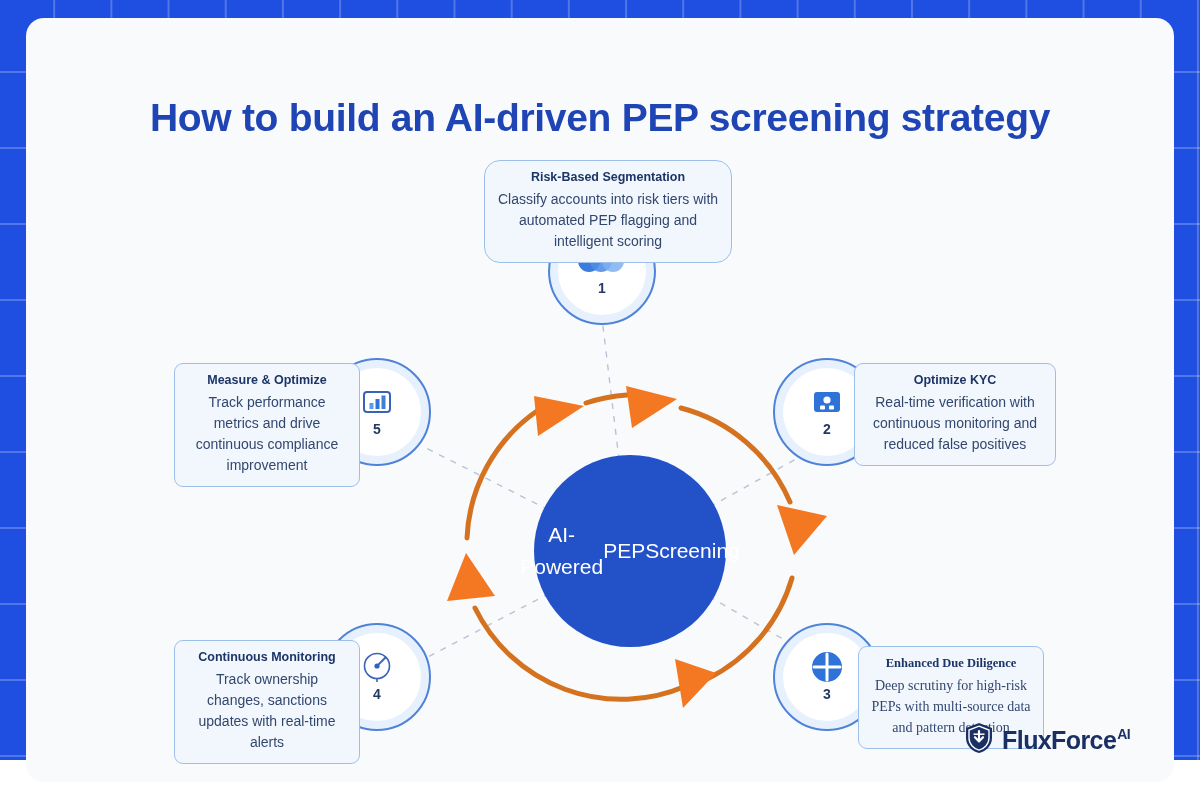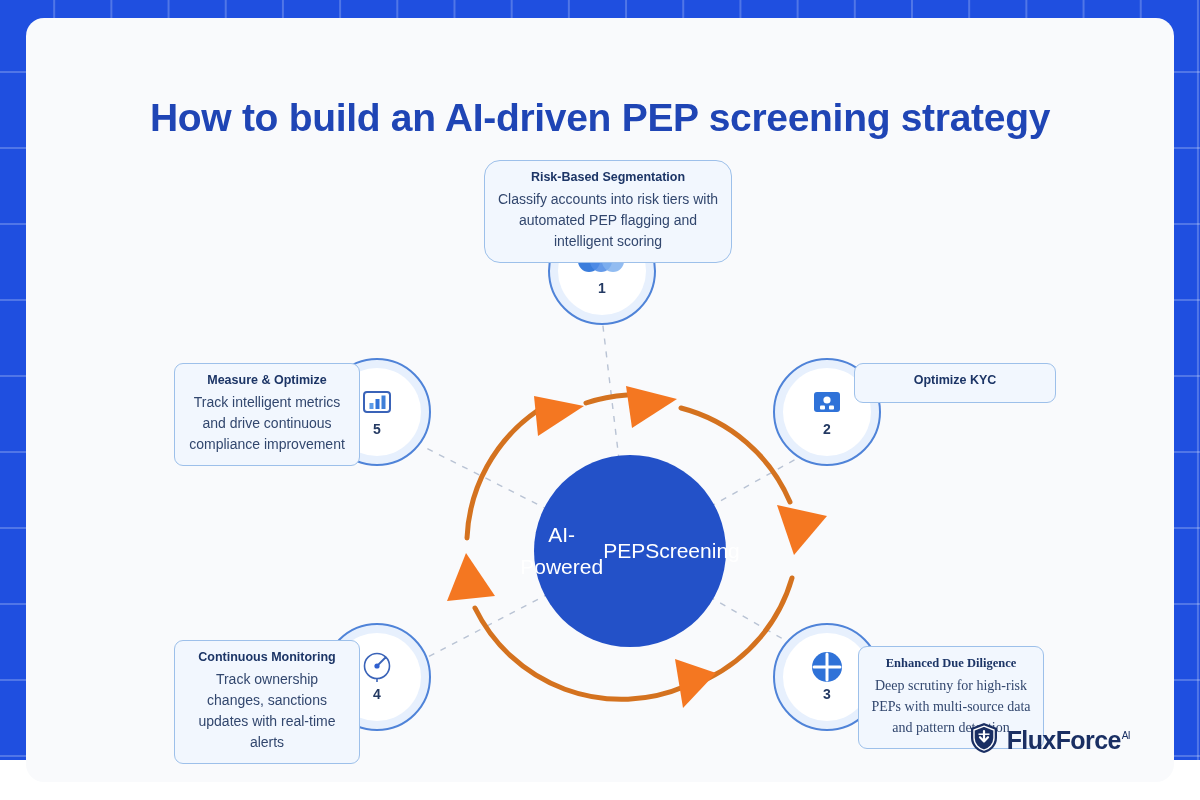--- a/index.html
+++ b/index.html
@@ -150,22 +150,22 @@
     gap: 8px;
     z-index: 8;
   }
   #logo-text {
     font-size: 25px;
     font-weight: bold;
     color: #1a2f63;
     letter-spacing: -0.6px;
   }
   #logo-sup {
-    font-size: 10px;
-    font-weight: normal;
+    font-size: 14px;
+    font-weight: bold;
     color: #1a2f63;
     vertical-align: super;
     margin-left: 1px;
   }
 </style>
 </head>
 <body>
 
 <div id="backdrop">
   <div id="card">
@@ -240,20 +240,21 @@
             <circle cx="15" cy="11" r="3.6" fill="#ffffff"></circle>
             <rect x="8" y="16.5" width="5" height="4" rx="1" fill="#ffffff"></rect>
             <rect x="17" y="16.5" width="5" height="4" rx="1" fill="#ffffff"></rect>
           </svg>
         </span>
         <span class="node-num">2</span>
       </div>
     </div>
     <div class="label" id="lbl2">
       <div class="label-title">Optimize KYC</div>
+      <div class="label-desc">Real-time verification with continuous monitoring and reduced false positives</div>
     </div>
 
     <div class="node" id="n3">
       <div class="node-inner">
         <span class="node-icon">
           <svg width="34" height="34" viewBox="0 0 34 34">
             <circle cx="17" cy="17" r="15" fill="#2f72d8"></circle>
             <path d="M17 4 V30 M4 17 H30" stroke="#ffffff" stroke-width="3" stroke-linecap="round"></path>
           </svg>
         </span>
@@ -291,21 +292,21 @@
             <rect x="7.5" y="14" width="4" height="6" fill="#5b9ae8"></rect>
             <rect x="13.5" y="10" width="4" height="10" fill="#2f72d8"></rect>
             <rect x="19.5" y="6.5" width="4" height="13.5" fill="#3f7fd8"></rect>
           </svg>
         </span>
         <span class="node-num">5</span>
       </div>
     </div>
     <div class="label" id="lbl5">
       <div class="label-title">Measure &amp; Optimize</div>
-      <div class="label-desc">Track intelligent metrics and drive continuous compliance improvement</div>
+      <div class="label-desc">Track performance metrics and drive continuous compliance improvement</div>
     </div>
 
     <div id="logo">
       <span>
         <svg width="30" height="32" viewBox="0 0 30 32">
           <path d="M15 1 L28 6 V16 C28 24 21.5 29.5 15 31 C8.5 29.5 2 24 2 16 V6 Z" fill="#1a2f63"></path>
           <path d="M15 4.2 L25 8.1 V16 C25 22.3 20 26.8 15 28.1 C10 26.8 5 22.3 5 16 V8.1 Z" fill="none" stroke="#ffffff" stroke-width="1.4"></path>
           <path d="M15 9 V19 M11 15.2 L15 19.4 L19 15.2" stroke="#ffffff" stroke-width="2.2" fill="none" stroke-linecap="round" stroke-linejoin="round"></path>
           <line x1="9.5" y1="12.2" x2="20.5" y2="12.2" stroke="#ffffff" stroke-width="1.5"></line>
         </svg>

